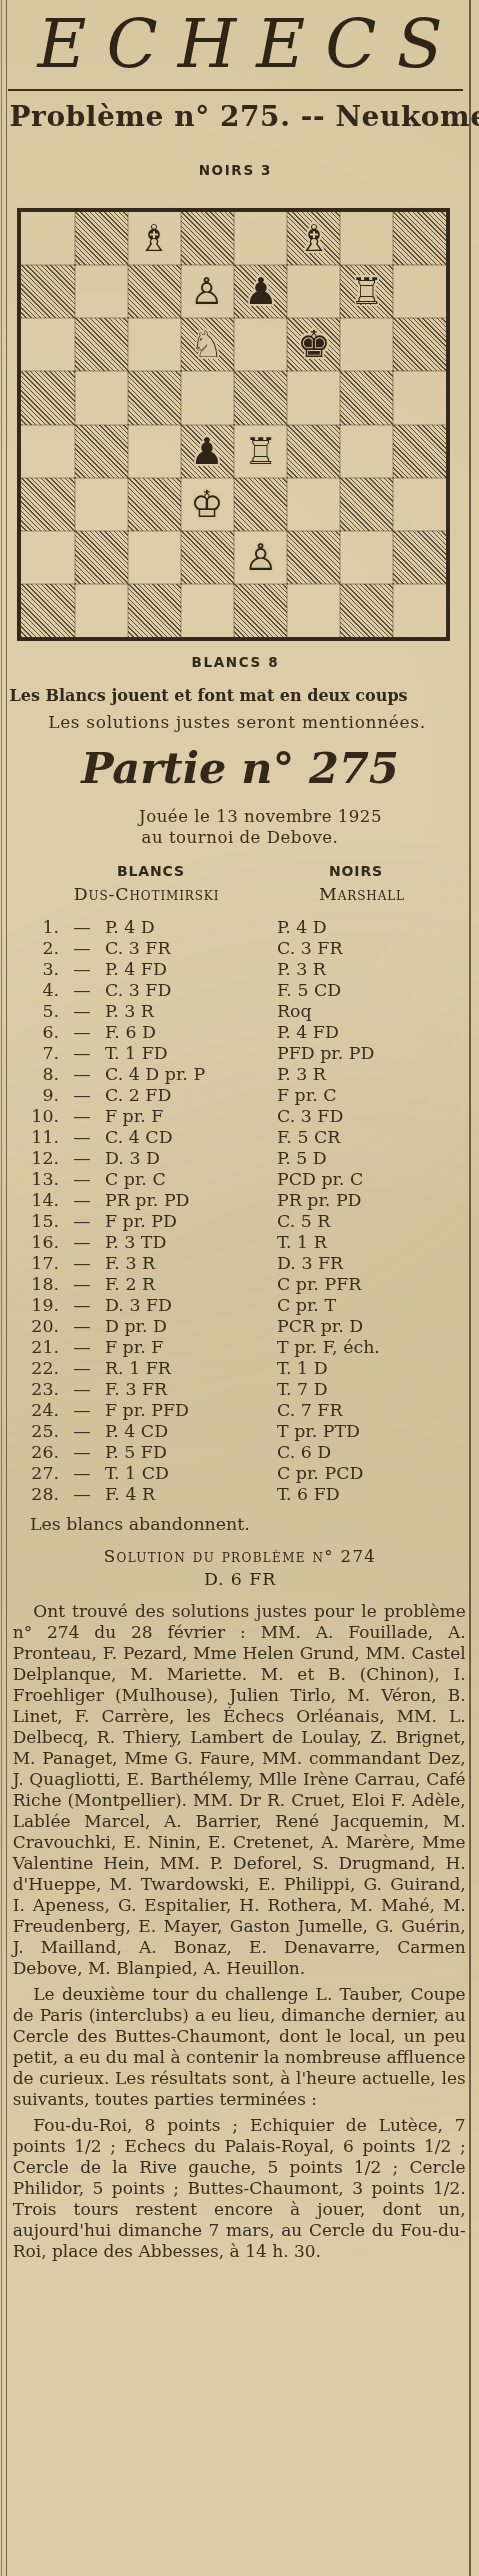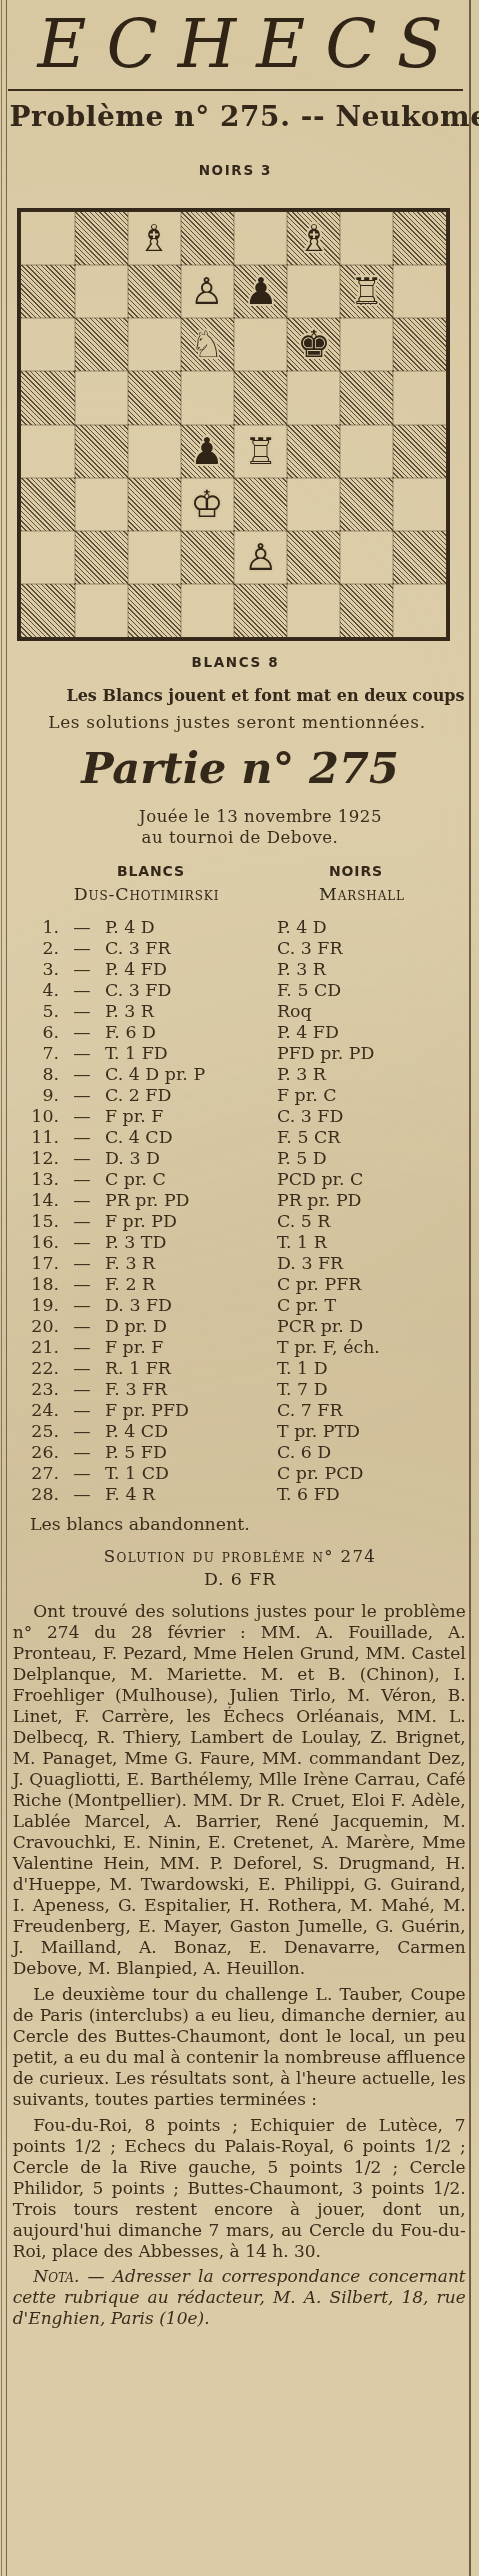--- a/index.html
+++ b/index.html
@@ -58,21 +58,21 @@
                 -1.6px -1.6px 0 #d8c8a2,1.6px 1.6px 0 #d8c8a2,-1.6px 1.6px 0 #d8c8a2,1.6px -1.6px 0 #d8c8a2;
   }
   .piece .face{color:#2f2415;}
 
   #blancs-caption{
     position:absolute;top:654px;left:17.4px;width:436px;text-align:center;
     font-family:"DejaVu Sans", sans-serif;
     font-weight:bold;font-size:13.5px;letter-spacing:.12em;color:#33281a;
   }
   #stipulation{
-    position:absolute;top:686px;left:9.5px;width:455px;text-align:right;
+    position:absolute;top:686px;left:9.5px;width:455px;text-align:left;
     font-weight:bold;font-size:16px;color:#33281a;white-space:nowrap;
   }
   #solutions-note{
     position:absolute;top:712px;left:9.5px;width:455px;text-align:center;
     font-size:17px;letter-spacing:.04em;color:#3c2f1e;white-space:nowrap;
   }
 
   #partie-title{
     position:absolute;top:743px;left:0;width:480px;text-align:center;
     font-style:italic;font-weight:bold;font-size:43px;color:#33281a;
@@ -420,15 +420,14 @@
   </div>
 
 <div id="result-line">Les blancs abandonnent.</div>
 <div id="solution-header">Solution du problème n° 274</div>
 <div id="solution-move">D. 6 FR</div>
 
 <div id="articles">
     <p><span>Ont trouvé des solutions justes pour le problème n° 274 du 28 février : MM. A. Fouillade, A. Pronteau, F. Pezard, Mme Helen Grund, MM. Castel Delplanque, M. Mariette. M. et B. (Chinon), I. Froehliger (Mulhouse), Julien Tirlo, M. Véron, B. Linet, F. Carrère, les Échecs Orléanais, MM. L. Delbecq, R. Thiery, Lambert de Loulay, Z. Brignet, M. Panaget, Mme G. Faure, MM. commandant Dez, J. Quagliotti, E. Barthélemy, Mlle Irène Carrau, Café Riche (Montpellier). MM. Dr R. Cruet, Eloi F. Adèle, Lablée Marcel, A. Barrier, René Jacquemin, M. Cravouchki, E. Ninin, E. Cretenet, A. Marère, Mme Valentine Hein, MM. P. Deforel, S. Drugmand, H. d'Hueppe, M. Twardowski, E. Philippi, G. Guirand, I. Apeness, G. Espitalier, H. Rothera, M. Mahé, M. Freudenberg, E. Mayer, Gaston Jumelle, G. Guérin, J. Mailland, A. Bonaz, E. Denavarre, Carmen Debove, M. Blanpied, A. Heuillon.</span></p>
     <p><span>Le deuxième tour du challenge L. Tauber, Coupe de Paris (interclubs) a eu lieu, dimanche dernier, au Cercle des Buttes-Chaumont, dont le local, un peu petit, a eu du mal à contenir la nombreuse affluence de curieux. Les résultats sont, à l'heure actuelle, les suivants, toutes parties terminées :</span></p>
     <p><span>Fou-du-Roi, 8 points ; Echiquier de Lutèce, 7 points 1/2 ; Echecs du Palais-Royal, 6 points 1/2 ; Cercle de la Rive gauche, 5 points 1/2 ; Cercle Philidor, 5 points ; Buttes-Chaumont, 3 points 1/2. Trois tours restent encore à jouer, dont un, aujourd'hui dimanche 7 mars, au Cercle du Fou-du-Roi, place des Abbesses, à 14 h. 30.</span></p>
-    <p><span class="i sc">Nota</span><span class="i">. — </span><span class="i">Adresser la correspondance concernant cette rubrique au rédacteur, M. A. Silbert, 18, rue d'Enghien, Paris (10e).</span></p>
   </div>
 
 
 </body></html>

